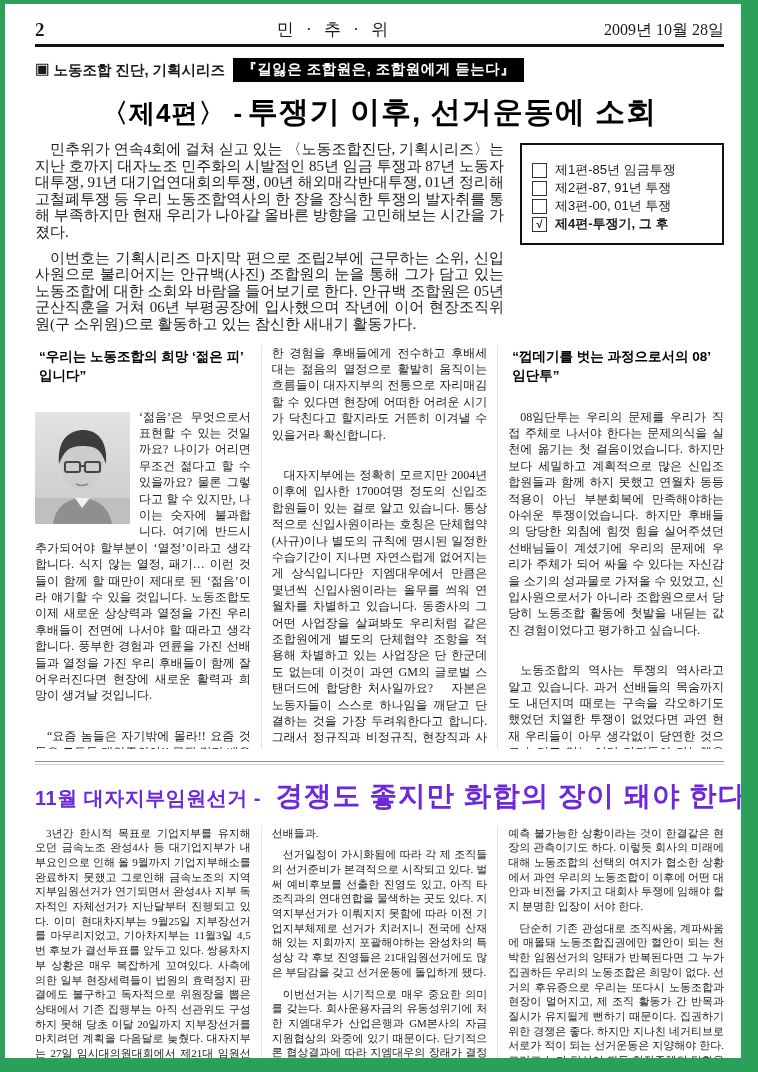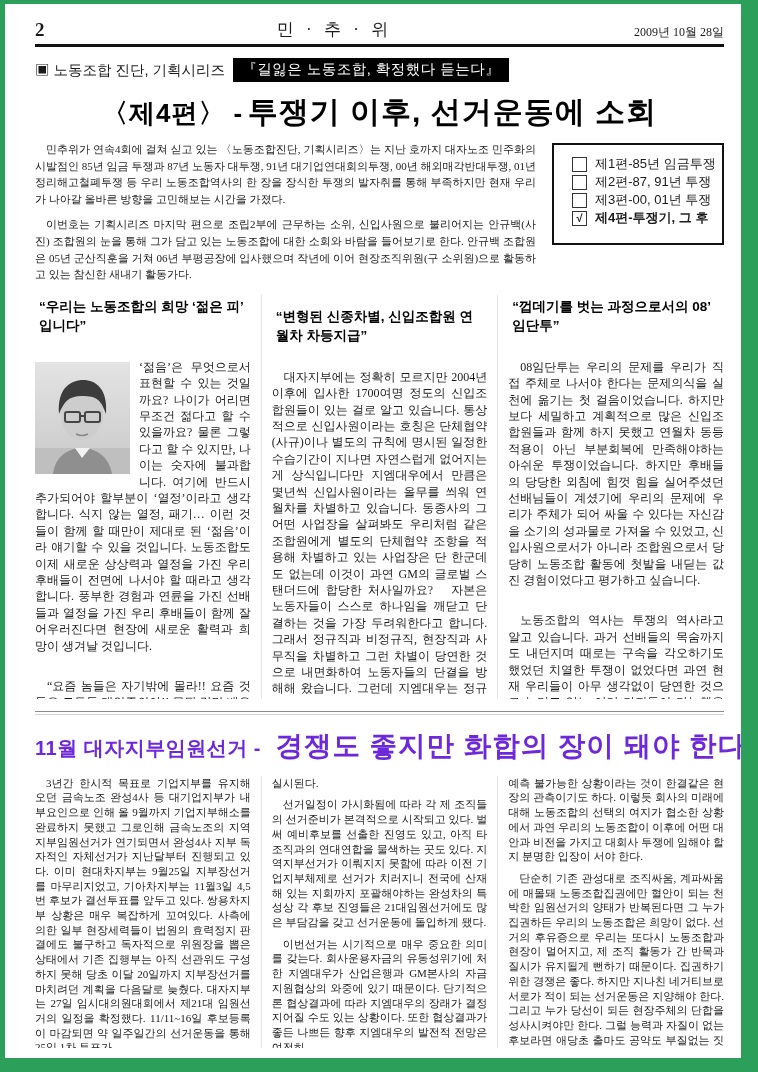--- a/index.html
+++ b/index.html
@@ -16,39 +16,39 @@
     left:5px;top:4px;right:17px;bottom:14px;
     background:#ffffff;
     padding:14px 17px 0 30px;
     box-sizing:border-box;
     overflow:hidden;
   }
   
   .masthead-row{display:flex;align-items:flex-end;}
   .page-num{font-size:19px;font-weight:bold;width:60px;}
   .masthead{flex:1;text-align:center;font-size:17px;letter-spacing:4px;font-weight:500;}
-  .issue-date{width:150px;text-align:right;font-size:12px;}
+  .issue-date{width:150px;text-align:right;font-size:16px;}
   .head-rule{border-top:3px solid #111;margin-top:3px;}
   
   .series-banner{margin-top:11px;display:flex;align-items:center;gap:8px;
-    font-family:"Liberation Sans",sans-serif;font-weight:normal;font-size:14.5px;}
+    font-family:"Liberation Sans",sans-serif;font-weight:bold;font-size:14.5px;}
   .series-highlight{background:#000;color:#fff;padding:2px 9px 3px;font-size:14.5px;letter-spacing:0.5px;}
   
   .headline1{margin:10px 0 8px;text-align:center;font-family:"Liberation Sans",sans-serif;
     font-weight:800;color:#000;}
   .headline1 .hl-prefix{font-size:26px;letter-spacing:1px;}
   .headline1 .hl-main{font-size:30px;letter-spacing:1px;}
   
   .intro-row{display:flex;gap:16px;margin-top:6px;}
-  .intro-text{flex:1;font-size:11px;line-height:16.6px;text-align:justify;}
+  .intro-text{flex:1;font-size:15px;line-height:16.6px;text-align:justify;}
   .intro-text p{margin:0;text-indent:1em;}
   .intro-text p + p{margin-top:9px;}
-  .series-box{width:172px;box-sizing:border-box;border:2px solid #111;
-    padding:10px 8px 10px 18px;height:102px;flex:none;margin-top:2px;
-    display:flex;flex-direction:column;justify-content:flex-start;
+  .series-box{width:204px;box-sizing:border-box;border:2px solid #111;
+    padding:10px 8px 10px 10px;height:102px;flex:none;margin-top:2px;
+    display:flex;flex-direction:column;justify-content:flex-end;
     font-family:"Liberation Sans",sans-serif;font-size:13px;}
   .check-item{display:flex;align-items:center;gap:8px;white-space:nowrap;}
   .check-item.current{font-weight:bold;}
   .checkbox{width:13px;height:13px;border:1.5px solid #333;flex:none;
     display:flex;align-items:center;justify-content:center;font-size:11px;line-height:1;}
   
   .cols{display:flex;margin-top:12px;overflow:hidden;}
   .col{flex:1;padding:0 10px;overflow:hidden;}
   .col:first-child{padding-left:0;}
   .col:last-child{padding-right:0;}
@@ -82,21 +82,21 @@
 
     <div class="masthead-row">
       <div class="page-num">2</div>
       <div class="masthead">민 · 추 · 위</div>
       <div class="issue-date">2009년 10월 28일</div>
     </div>
     <div class="head-rule"></div>
 
     <div class="series-banner">
       <span>▣ 노동조합 진단, 기획시리즈</span>
-      <span class="series-highlight">『길잃은 노동조합, 확정했다 듣는다』</span>
+      <span class="series-highlight">『길잃은 조합원은, 조합원에게 듣는다』</span>
     </div>
 
     <div class="headline1">
       <span class="hl-prefix">〈제4편〉 -</span>
       <span class="hl-main">투쟁기 이후, 선거운동에 소회</span>
     </div>
 
     <div class="intro-row">
       <div class="intro-text">
         <p class="intro-p">민추위가 연속4회에 걸쳐 싣고 있는 〈노동조합진단, 기획시리즈〉는 지난 호까지 대자노조 민주화의 시발점인 85년 임금 투쟁과 87년 노동자 대투쟁, 91년 대기업연대회의투쟁, 00년 해외매각반대투쟁, 01년 정리해고철폐투쟁 등 우리 노동조합역사의 한 장을 장식한 투쟁의 발자취를 통해 부족하지만 현재 우리가 나아갈 올바른 방향을 고민해보는 시간을 가졌다.</p>
@@ -144,21 +144,21 @@
               <rect x="50" y="50" width="15" height="10" rx="2" fill="none" stroke="#444" stroke-width="2"></rect>
               <line x1="45" y1="54" x2="50" y2="54" stroke="#444" stroke-width="2"></line>
               <path d="M41 72 Q47 75 53 72" stroke="#8a8a8a" stroke-width="1.5" fill="none"></path>
             </svg>
           </span>
           <span>‘젊음’은 무엇으로서 표현할 수 있는 것일까요? 나이가 어리면 무조건 젊다고 할 수 있을까요? 물론 그렇다고 할 수 있지만, 나이는 숫자에 불과합니다. 여기에 반드시 추가되어야 할부분이 ‘열정’이라고 생각합니다. 식지 않는 열정, 패기… 이런 것들이 함께 할 때만이 제대로 된 ‘젊음’이라 얘기할 수 있을 것입니다. 노동조합도 이제 새로운 상상력과 열정을 가진 우리 후배들이 전면에 나서야 할 때라고 생각합니다. 풍부한 경험과 연륜을 가진 선배들과 열정을 가진 우리 후배들이 함께 잘 어우러진다면 현장에 새로운 활력과 희망이 생겨날 것입니다.</span>
         </p>
         <p class="body-p">“요즘 놈들은 자기밖에 몰라!! 요즘 것 들은 모두들 개인주의야!! 못된 것만 배우지. 우리 젊었을 땐 안 그랬는데 말이야.” 회식자리나 주변 선배들로부터 한번쯤은 이런 소리들을 들었을 것입니다. 하지만 이런 소리를 단순히 세대차이나 선배들의 괜한 핀잔으로만 받아들일 문제는 아니라고 생각합니다. 우리 젊은 후배들이 새겨듣고 반성할 부분이 많기 때문입니다. 하지만 이제부터라도 서로가 반목과 갈등에서 벗어나 선배님들은 노동조합의 풍부</p>
       </div>
       <div class="col">
-        <div class="subhead not-first">“변형된 신종차별, 신입조합원 연월차 차등지급”</div>
+        <p class="body-p no-indent">한 경험을 후배들에게 전수하고 후배세대는 젊음의 열정으로 활발히 움직이는 흐름들이 대자지부의 전통으로 자리매김 할 수 있다면 현장에 어떠한 어려운 시기가 닥친다고 할지라도 거뜬히 이겨낼 수 있을거라 확신합니다.</p>
         <p class="body-p">대자지부에는 정확히 모르지만 2004년 이후에 입사한 1700여명 정도의 신입조합원들이 있는 걸로 알고 있습니다. 통상적으로 신입사원이라는 호칭은 단체협약(사규)이나 별도의 규칙에 명시된 일정한 수습기간이 지나면 자연스럽게 없어지는 게 상식입니다만 지엠대우에서 만큼은 몇년씩 신입사원이라는 올무를 씌워 연월차를 차별하고 있습니다. 동종사의 그 어떤 사업장을 살펴봐도 우리처럼 같은 조합원에게 별도의 단체협약 조항을 적용해 차별하고 있는 사업장은 단 한군데도 없는데 이것이 과연 GM의 글로벌 스탠더드에 합당한 처사일까요?　자본은 노동자들이 스스로 하나임을 깨닫고 단결하는 것을 가장 두려워한다고 합니다. 그래서 정규직과 비정규직, 현장직과 사무직을 차별하고 그런 차별이 당연한 것으로 내면화하여 노동자들의 단결을 방해해 왔습니다. 그런데 지엠대우는 정규직 선후배간에 연월차 차별적용이라는 변형된 노림수로 정규직끼리 조차 갈라치기하고 있습니다.</p>
       </div>
       <div class="col">
         <div class="subhead">“껍데기를 벗는 과정으로서의 08’ 임단투”</div>
         <p class="body-p">08임단투는 우리의 문제를 우리가 직접 주체로 나서야 한다는 문제의식을 실천에 옮기는 첫 걸음이었습니다. 하지만 보다 세밀하고 계획적으로 많은 신입조합원들과 함께 하지 못했고 연월차 동등적용이 아닌 부분회복에 만족해야하는 아쉬운 투쟁이었습니다. 하지만 후배들의 당당한 외침에 힘껏 힘을 실어주셨던 선배님들이 계셨기에 우리의 문제에 우리가 주체가 되어 싸울 수 있다는 자신감을 소기의 성과물로 가져올 수 있었고, 신입사원으로서가 아니라 조합원으로서 당당히 노동조합 활동에 첫발을 내딛는 값진 경험이었다고 평가하고 싶습니다.</p>
         <p class="body-p">노동조합의 역사는 투쟁의 역사라고 알고 있습니다. 과거 선배들의 목숨까지도 내던지며 때로는 구속을 각오하기도 했었던 치열한 투쟁이 없었다면 과연 현재 우리들이 아무 생각없이 당연한 것으로 누리고 있는 여러 가지들이 가능했을까요? 이제 과거 선배님들께서 목숨까지도 아깝지 않게 생각하며 싸워나갔던 값진 투쟁의 성과물로 현재를 일궈냈듯이 우리들도 그 길에 당당히 함께 해야 합니다. 08’ 임단투에서는 소극적 참여로서 신입사원이라는 껍데기를 벗고 노동조합 활동에 첫발을 내딛었다면 이제 신입조합원들이라고 일컬어지는 우리들이 젊음이라는 무기로 미래를 준비해나가는 투쟁의 전면에 나서야 합니다.</p>
       </div>
     </div>
 
     <div class="article-sep"></div>
@@ -166,21 +166,21 @@
     <div class="headline2">
       <span class="hl2-prefix">11월 대자지부임원선거 -</span>
       <span class="hl2-main">경쟁도 좋지만 화합의 장이 돼야 한다</span>
     </div>
 
     <div class="cols cols-a2">
       <div class="col">
         <p class="body-p">3년간 한시적 목표로 기업지부를 유지해 오던 금속노조 완성4사 등 대기업지부가 내부요인으로 인해 올 9월까지 기업지부해소를 완료하지 못했고 그로인해 금속노조의 지역지부임원선거가 연기되면서 완성4사 지부 독자적인 자체선거가 지난달부터 진행되고 있다. 이미 현대차지부는 9월25일 지부장선거를 마무리지었고, 기아차지부는 11월3일 4,5번 후보가 결선투표를 앞두고 있다. 쌍용차지부 상황은 매우 복잡하게 꼬여있다. 사측에 의한 일부 현장세력들이 법원의 효력정지 판결에도 불구하고 독자적으로 위원장을 뽑은 상태에서 기존 집행부는 아직 선관위도 구성하지 못해 당초 이달 20일까지 지부장선거를 마치려던 계획을 다음달로 늦췄다. 대자지부는 27일 임시대의원대회에서 제21대 임원선거의 일정을 확정했다. 11/11~16일 후보등록이 마감되면 약 일주일간의 선거운동을 통해 25일 1차 투표가</p>
       </div>
       <div class="col">
-        <p class="body-p no-indent">실시된다.</p>
+        <p class="body-p no-indent">선배들과.</p>
         <p class="body-p">선거일정이 가시화됨에 따라 각 제 조직들의 선거준비가 본격적으로 시작되고 있다. 벌써 예비후보를 선출한 진영도 있고, 아직 타조직과의 연대연합을 물색하는 곳도 있다. 지역지부선거가 이뤄지지 못함에 따라 이전 기업지부체제로 선거가 치러지니 전국에 산재해 있는 지회까지 포괄해야하는 완성차의 특성상 각 후보 진영들은 21대임원선거에도 많은 부담감을 갖고 선거운동에 돌입하게 됐다.</p>
         <p class="body-p">이번선거는 시기적으로 매우 중요한 의미를 갖는다. 회사운용자금의 유동성위기에 처한 지엠대우가 산업은행과 GM본사의 자금지원협상의 와중에 있기 때문이다. 단기적으론 협상결과에 따라 지엠대우의 장래가 결정지어질 수도 있는 상황이다. 또한 협상결과가 좋든 나쁘든 향후 지엠대우의 발전적 전망은 여전히</p>
       </div>
       <div class="col">
         <p class="body-p no-indent">예측 불가능한 상황이라는 것이 한결같은 현장의 관측이기도 하다. 이렇듯 회사의 미래에 대해 노동조합의 선택의 여지가 협소한 상황에서 과연 우리의 노동조합이 이후에 어떤 대안과 비전을 가지고 대회사 투쟁에 임해야 할지 분명한 입장이 서야 한다.</p>
         <p class="body-p">단순히 기존 관성대로 조직싸움, 계파싸움에 매몰돼 노동조합집권에만 혈안이 되는 천박한 임원선거의 양태가 반복된다면 그 누가 집권하든 우리의 노동조합은 희망이 없다. 선거의 후유증으로 우리는 또다시 노동조합과 현장이 멀어지고, 제 조직 활동가 간 반목과 질시가 유지될게 뻔하기 때문이다. 집권하기 위한 경쟁은 좋다. 하지만 지나친 네거티브로 서로가 적이 되는 선거운동은 지양해야 한다. 그리고 누가 당선이 되든 현장주체의 단합을 성사시켜야만 한다. 그럴 능력과 자질이 없는 후보라면 애당초 출마도 공약도 부질없는 짓이다.</p>
       </div>
     </div>
 
   </div>

